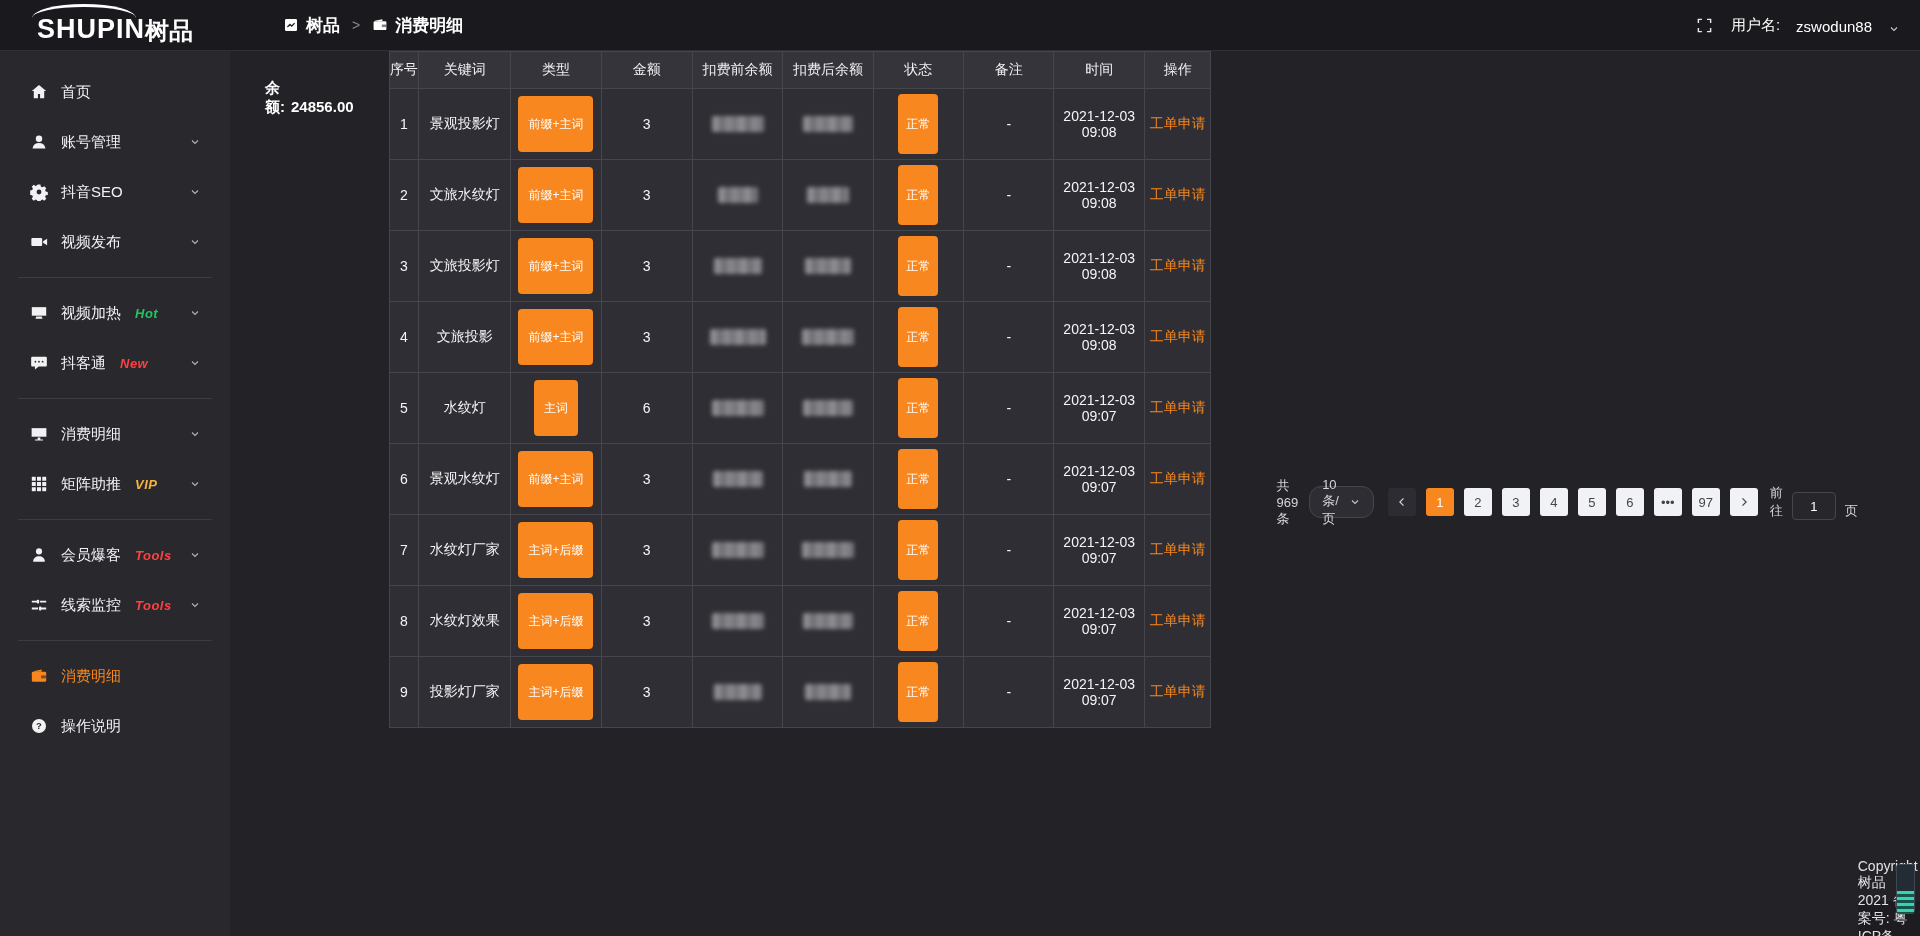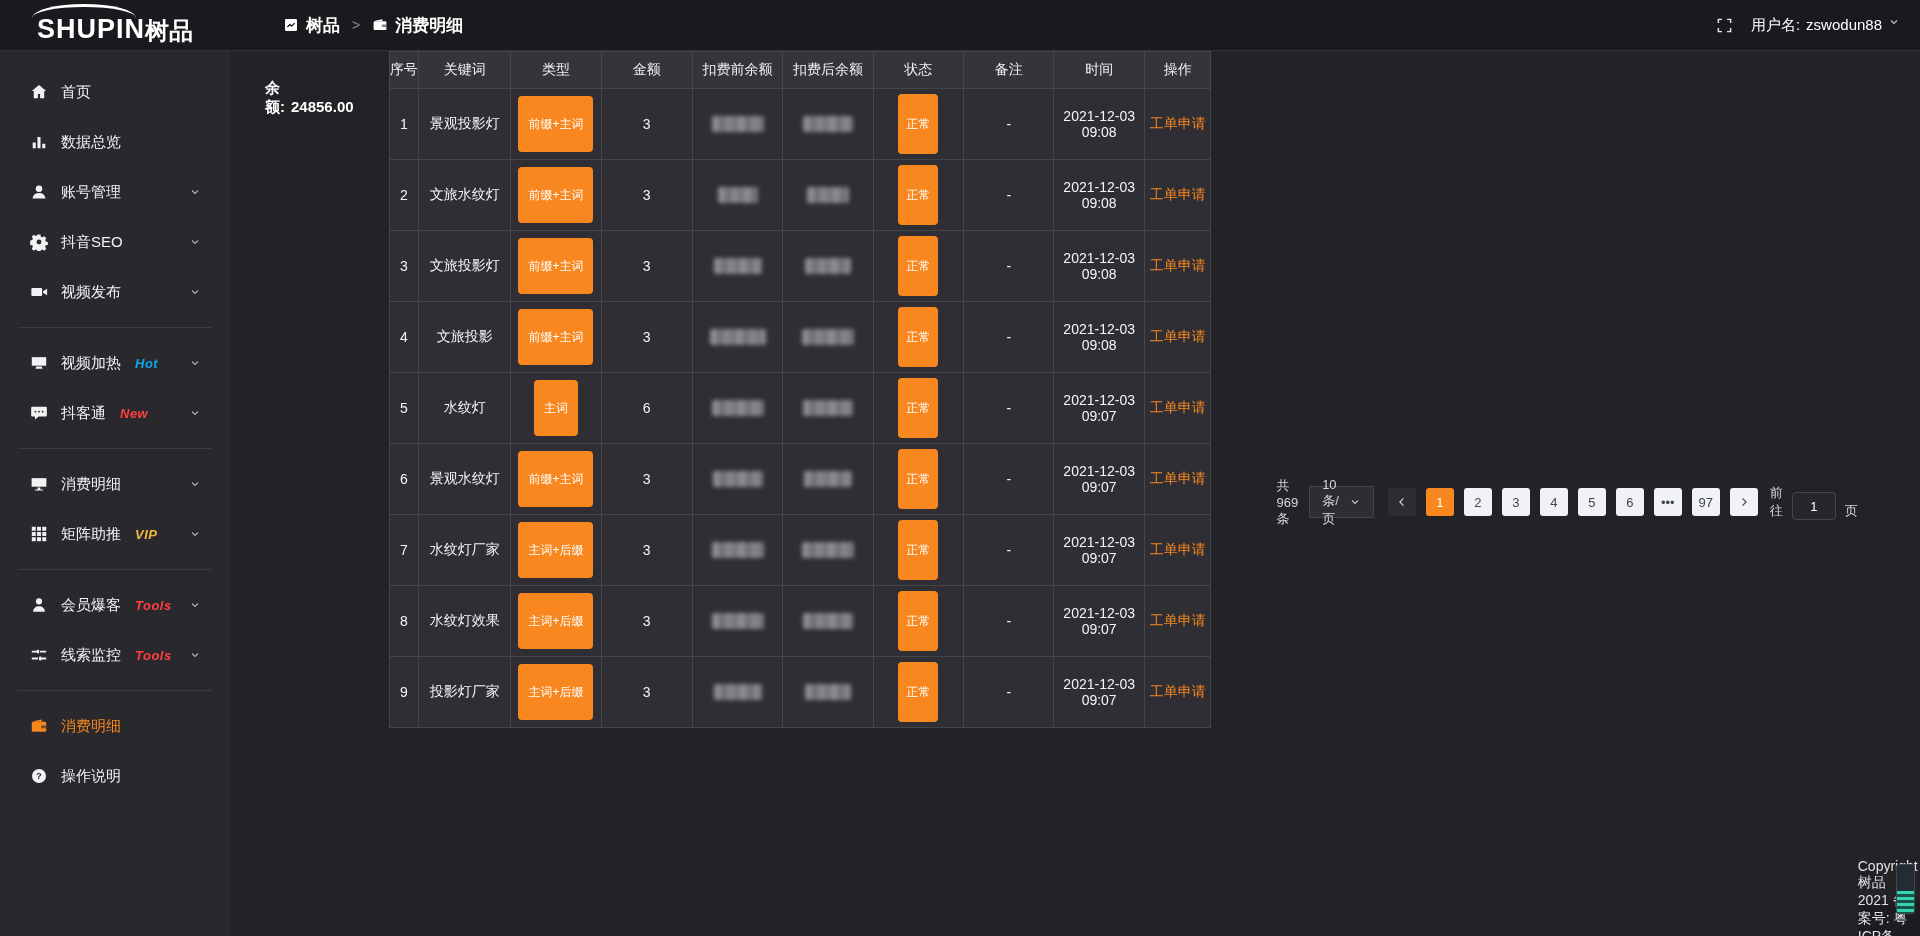--- a/index.html
+++ b/index.html
@@ -10,21 +10,21 @@
   
   .topbar{height:50px;background:#1a1a1e;display:flex;align-items:center;position:relative;z-index:2;border-bottom:1px solid #303036}
   .logo{width:230px;height:100%;display:flex;align-items:flex-end;justify-content:center;color:#fff;position:relative;box-sizing:border-box;padding-bottom:7px;flex-shrink:0}
   .logo-en{font-weight:bold;font-size:27px;letter-spacing:1px;line-height:1}
   .logo-cn{font-weight:bold;font-size:24px;line-height:1}
   .logo-arc{position:absolute;top:4px;left:32px;width:104px;height:11px;border-top:3px solid #fff;border-radius:50% 50% 0 0/100% 100% 0 0}
   .breadcrumb{margin-left:53px;display:flex;align-items:center;gap:12px;color:#fff;font-size:17px;font-weight:bold}
   .crumb{display:flex;align-items:center;gap:7px;cursor:pointer}
   .crumb-sep{color:#8a8a90;font-size:14px;font-weight:normal}
   .topbar-right{margin-left:auto;display:flex;align-items:center;gap:18px;padding-right:20px;color:#fff;font-size:15px}
-  .user{display:flex;align-items:flex-start;gap:6px;cursor:pointer}
+  .user{display:flex;align-items:flex-end;gap:16px;cursor:pointer}
 
   
   .icon{display:inline-flex;width:18px;height:18px;flex-shrink:0}
   .icon svg{width:100%;height:100%}
   .icon.sm{width:16px;height:16px}
   .icon.fs{width:17px;height:17px;color:#e8e8ea;cursor:pointer}
   .icon.chev-sm{width:12px;height:12px;color:#c6c6cc}
 
   
   .body-row{display:flex;height:886px}
@@ -49,21 +49,21 @@
   col.c5{width:11%}col.c6{width:11%}col.c7{width:11%}col.c8{width:11%}col.c9{width:8.1%}
   .badge{display:inline-block;background:#f7871e;color:#fff;font-size:12px;padding:22px 10px;border-radius:4px;line-height:1}
   .badge.status{padding:24px 8px}
   .blur-block{height:16px;margin:0 auto;border-radius:2px;filter:blur(2.2px);opacity:.9;
     background:repeating-linear-gradient(90deg,#97979b 0 7px,#77777c 7px 13px,#8f8f94 13px 20px,#7f7f84 20px 26px)}
   .action-link{color:#f7871e;cursor:pointer;font-size:14px}
 
   
   .pagination{display:flex;align-items:center;justify-content:center;margin-top:16px;color:#d6d6da;font-size:13px}
   .pg-total{margin-right:11px}
-  .pg-size{display:flex;align-items:center;gap:10px;height:30px;padding:0 12px;background:#2d2d33;border:1px solid #45454c;border-radius:1px;cursor:pointer;margin-right:14px}
+  .pg-size{display:flex;align-items:center;gap:10px;height:30px;padding:0 12px;background:#2d2d33;border:1px solid #45454c;border-radius:12px;cursor:pointer;margin-right:14px}
   .pg-pages{display:flex;align-items:center;gap:10px}
   .pg-btn{min-width:28px;height:28px;padding:0 4px;border:none;border-radius:3px;background:#f0f2f5;color:#41454c;font-size:13px;display:flex;align-items:center;justify-content:center;cursor:pointer;font-family:inherit}
   .pg-btn.active{background:#f7871e;color:#fff}
   .pg-btn.prev{background:#2c2c32;color:#d2d2d6}
   .pg-btn .icon{width:12px;height:12px}
   .pg-goto{display:flex;align-items:flex-end;gap:9px;margin-left:12px}
   .pg-input{width:44px;height:28px;background:#26262b;border:1px solid #45454c;border-radius:4px;color:#fff;text-align:center;font-size:13px;font-family:inherit;box-sizing:border-box}
 
   
   .footer{margin-top:auto;height:36px;background:#1d1d21;display:flex;align-items:center;justify-content:center;color:#e2e2e5;font-size:14px}
@@ -127,28 +127,20 @@
           <span class="icon">
             <svg viewBox="0 0 20 20" fill="currentColor">
               <path d="M10 2.2 2 9h2.2v8h4.6v-4.8h2.4V17h4.6V9H18z"></path>
             </svg>
           </span>
           <span>首页</span>
         </div>
         <div class="sidebar-item">
           <span class="icon">
             <svg viewBox="0 0 20 20" fill="currentColor">
-              <path d="M3 10.5h3.4V17H3zM8.3 4.5h3.4V17H8.3zM13.6 12h3.4v5h-3.4z"></path>
-            </svg>
-          </span>
-          <span>数据总览</span>
-        </div>
-        <div class="sidebar-item">
-          <span class="icon">
-            <svg viewBox="0 0 20 20" fill="currentColor">
               <circle cx="10" cy="6.3" r="3.6"></circle>
               <path d="M2.8 17.2c.6-4 3.4-6 7.2-6s6.6 2 7.2 6z"></path>
             </svg>
           </span>
           <span>账号管理</span>
           <span class="icon chev">
             <svg viewBox="0 0 20 20" fill="none" stroke="currentColor" stroke-width="1.8">
               <path d="M5 7.5l5 5 5-5"></path>
             </svg>
           </span>
@@ -183,21 +175,21 @@
         </div>
         <div class="sidebar-divider"></div>
         <div class="sidebar-item">
           <span class="icon">
             <svg viewBox="0 0 20 20" fill="currentColor">
               <path d="M2 3.5h16V13H2z"></path>
               <path d="M7 14h6l1 2.5H6z"></path>
             </svg>
           </span>
           <span>视频加热</span>
-          <span class="suffix" style="color: #0ea5e9;">Hot</span>
+          <span class="suffix" style="color: #22c55e;">Hot</span>
           <span class="icon chev">
             <svg viewBox="0 0 20 20" fill="none" stroke="currentColor" stroke-width="1.8">
               <path d="M5 7.5l5 5 5-5"></path>
             </svg>
           </span>
         </div>
         <div class="sidebar-item">
           <span class="icon">
             <svg viewBox="0 0 20 20" fill="currentColor">
               <path d="M2.5 3h15a1.2 1.2 0 0 1 1.2 1.2v8.6a1.2 1.2 0 0 1-1.2 1.2H9.6l-4.1 3.2V14H2.5a1.2 1.2 0 0 1-1.2-1.2V4.2A1.2 1.2 0 0 1 2.5 3z"></path>

